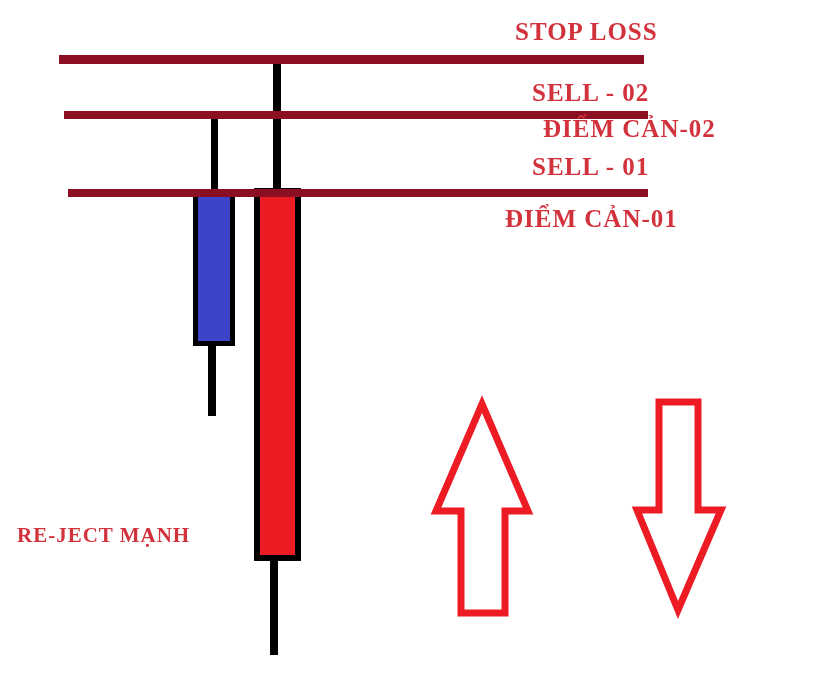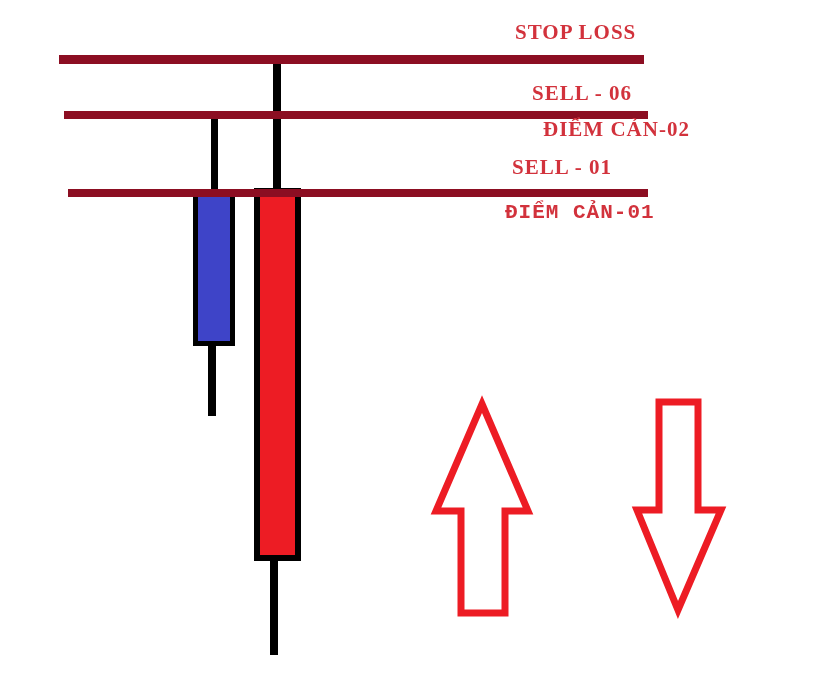--- a/index.html
+++ b/index.html
@@ -52,31 +52,31 @@
     left: 254px; top: 188px; width: 47px; height: 373px;
     border: 6px solid #000000;
     background: #ED1C24;
   }
 
   
   .lbl {
     position: absolute;
     color: #D2323C;
     font-weight: bold;
-    font-size: 21px;
+    font-size: 25px;
     line-height: 24px;
     letter-spacing: 1px;
     white-space: pre;
     z-index: 4;
   }
   #lbl-stop-loss   { left: 515px; top: 20px; }
   #lbl-sell-02     { left: 532px; top: 81px; }
   #lbl-diem-can-02 { left: 518px; top: 117px; margin-left: 25px; }
-  #lbl-sell-01     { left: 512px; top: 155px; text-align: center; }
-  #lbl-diem-can-01 { left: 505px; top: 201px; font-family: Liberation Mono, monospace; }
+  #lbl-sell-01     { left: 532px; top: 155px; text-align: center; }
+  #lbl-diem-can-01 { left: 505px; top: 207px; }
 
   #annotation {
     position: absolute;
     left: 17px; top: 468px;
     color: #D2323C;
     font-weight: bold;
     font-size: 21px;
     line-height: 27px;
     letter-spacing: 1px;
     white-space: pre;
@@ -98,26 +98,27 @@
   <div class="wick" id="wick-blue-lower"></div>
 
   <div class="body" id="body-blue"></div>
   <div class="body" id="body-red"></div>
 
   <div class="hline" id="line-stop-loss"></div>
   <div class="hline" id="line-sell-02"></div>
   <div class="hline" id="line-sell-01"></div>
 
   <div class="lbl" id="lbl-stop-loss">STOP LOSS</div>
-  <div class="lbl" id="lbl-sell-02">SELL - 06</div>
+  <div class="lbl" id="lbl-sell-02">SELL - 02</div>
   <div class="lbl" id="lbl-diem-can-02">ĐIỂM CẢN-02</div>
   <div class="lbl" id="lbl-sell-01">SELL - 01</div>
   <div class="lbl" id="lbl-diem-can-01">ĐIỂM CẢN-01</div>
 
   <div id="annotation">
+    <div>RE-JECT MẠNH</div>
     
   </div>
 
   <svg class="arrow-svg" id="up-arrow" width="115" height="230" viewBox="0 0 115 230">
     <polygon points="57,9 103,116 80,116 80,218 36,218 36,116 11,116" fill="#ffffff" stroke="#ED1C24" stroke-width="7" stroke-linejoin="miter"></polygon>
   </svg>
 
   <svg class="arrow-svg" id="down-arrow" width="110" height="228" viewBox="0 0 110 228">
     <polygon points="34,10 73,10 73,118 96,118 53,218 12,118 34,118" fill="#ffffff" stroke="#ED1C24" stroke-width="7" stroke-linejoin="miter"></polygon>
   </svg>

